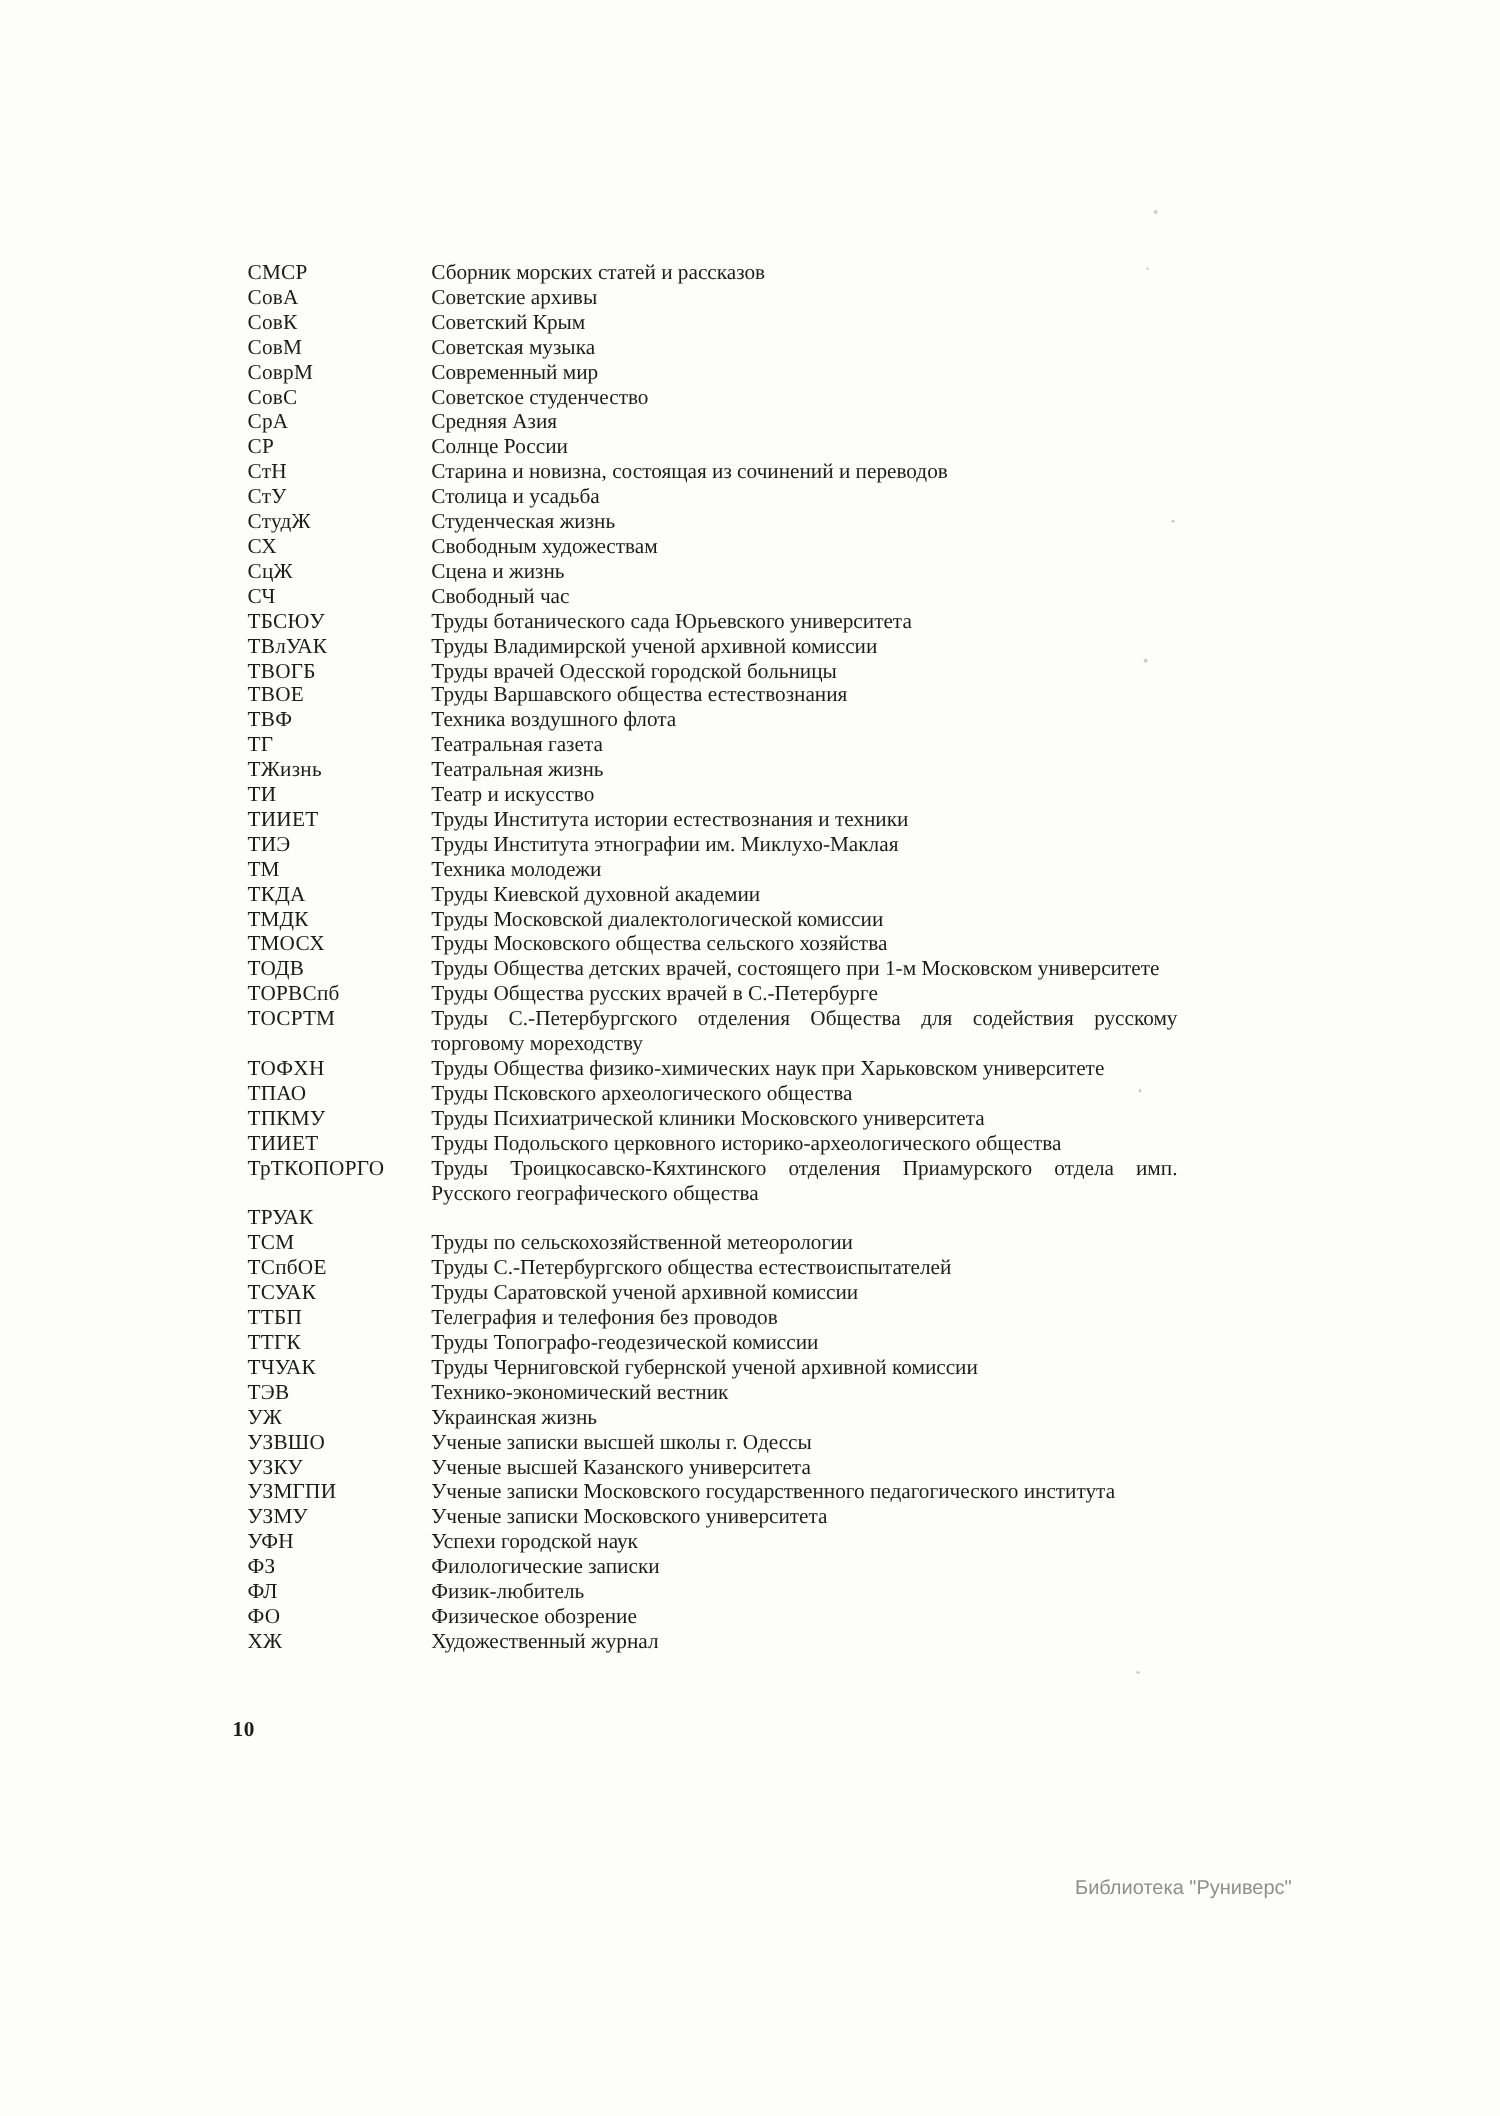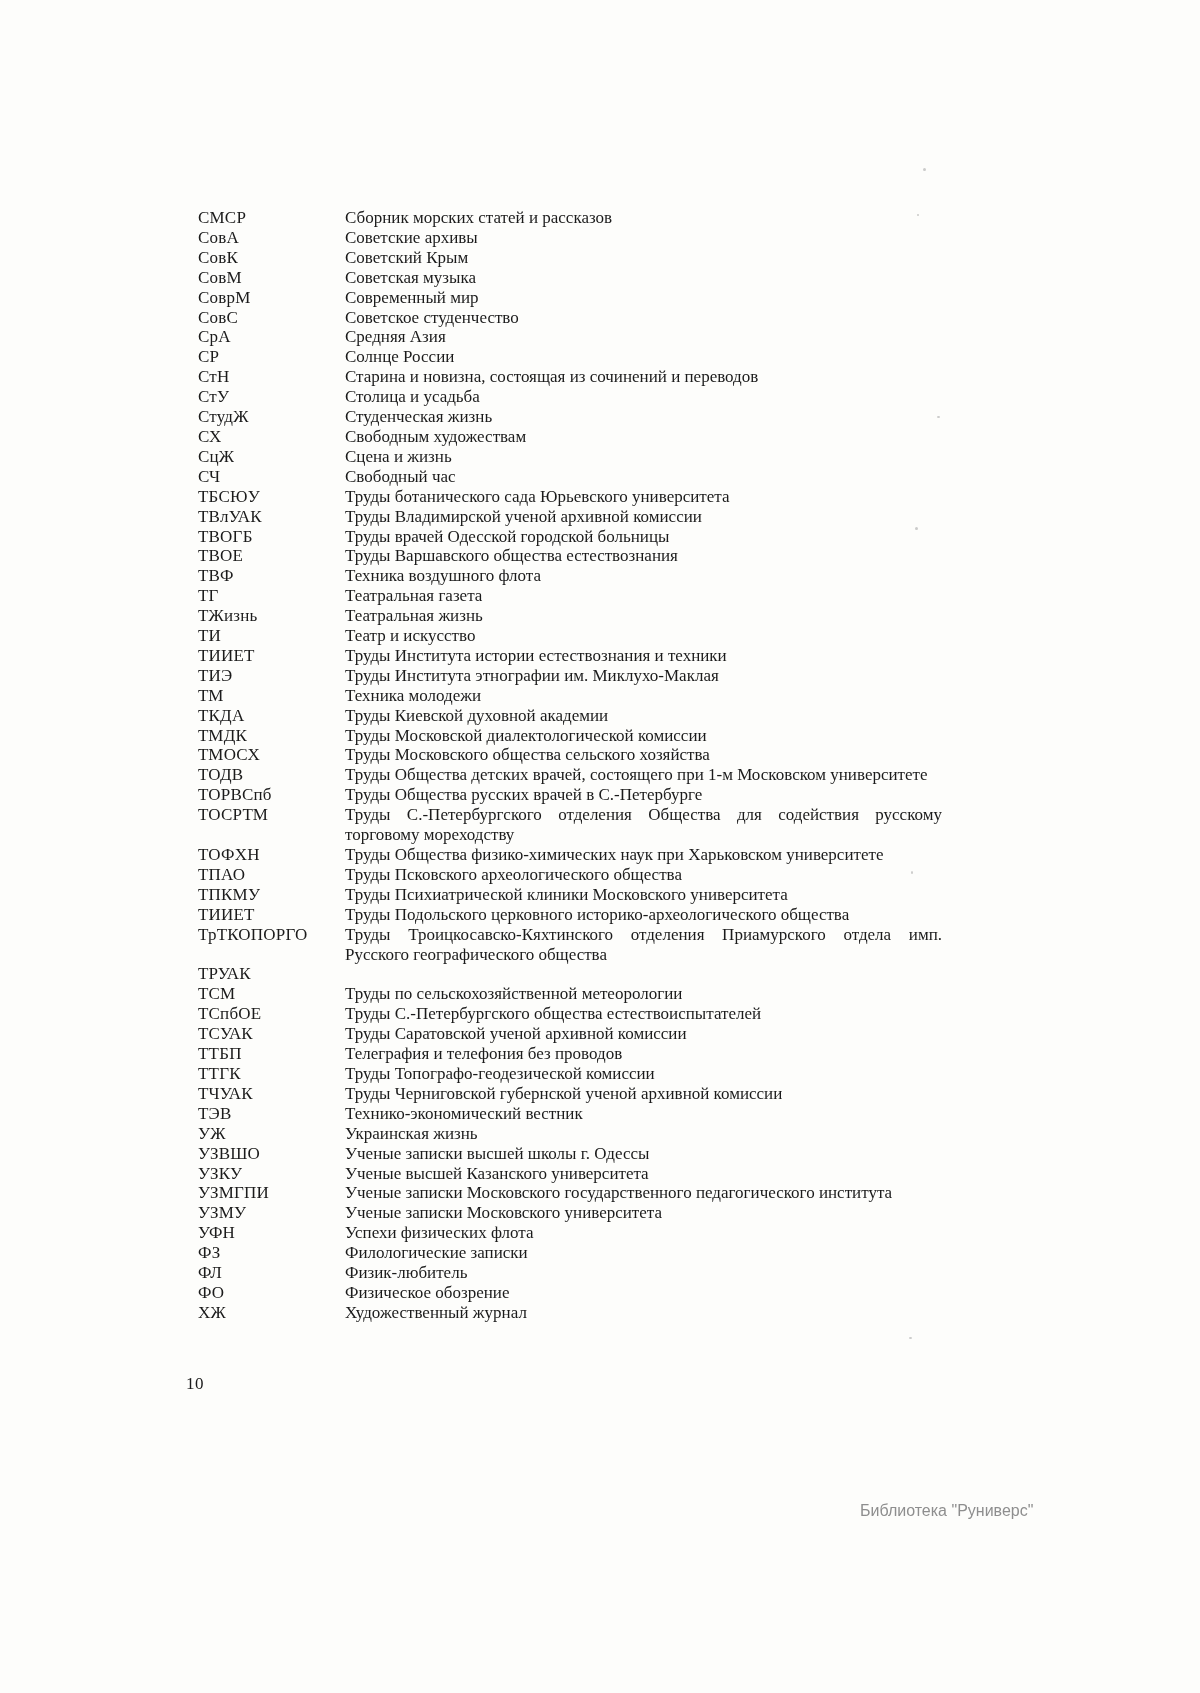--- a/index.html
+++ b/index.html
@@ -38,21 +38,21 @@
     flex: 1;
     font-size: 17px;
     line-height: 19.9px;
     text-align: justify;
   }
   .page-number {
     position: absolute;
     left: 186px;
     top: 1374px;
     font-size: 17px;
-    font-weight: normal;
+    font-weight: bold;
     letter-spacing: 0.5px;
     text-align: center;
   }
   .watermark {
     position: absolute;
     left: 860px;
     top: 1502px;
     font-family: "Liberation Sans", sans-serif;
     font-size: 16px;
     color: #8e8e8e;
@@ -259,21 +259,21 @@
       <div class="row">
         <span class="abbr">УЗМГПИ</span>
         <span class="desc">Ученые записки Московского государственного педагогического института</span>
       </div>
       <div class="row">
         <span class="abbr">УЗМУ</span>
         <span class="desc">Ученые записки Московского университета</span>
       </div>
       <div class="row">
         <span class="abbr">УФН</span>
-        <span class="desc">Успехи физических флота</span>
+        <span class="desc">Успехи городской наук</span>
       </div>
       <div class="row">
         <span class="abbr">ФЗ</span>
         <span class="desc">Филологические записки</span>
       </div>
       <div class="row">
         <span class="abbr">ФЛ</span>
         <span class="desc">Физик-любитель</span>
       </div>
       <div class="row">

